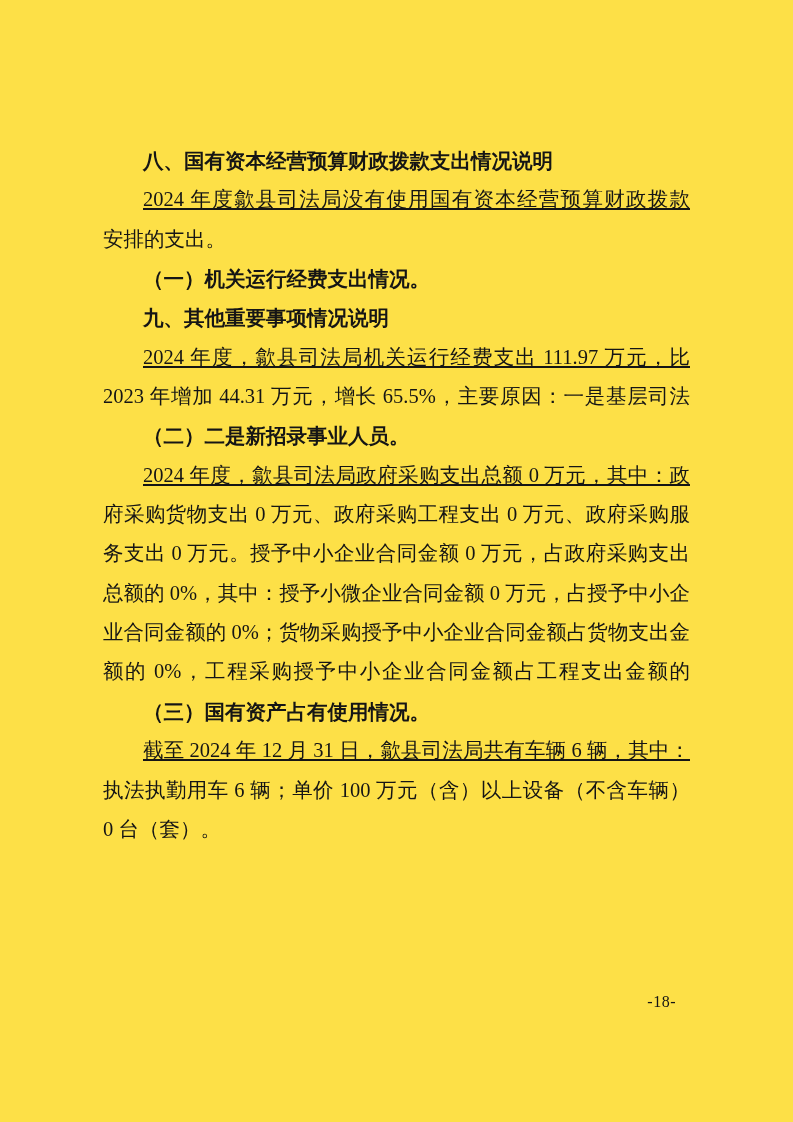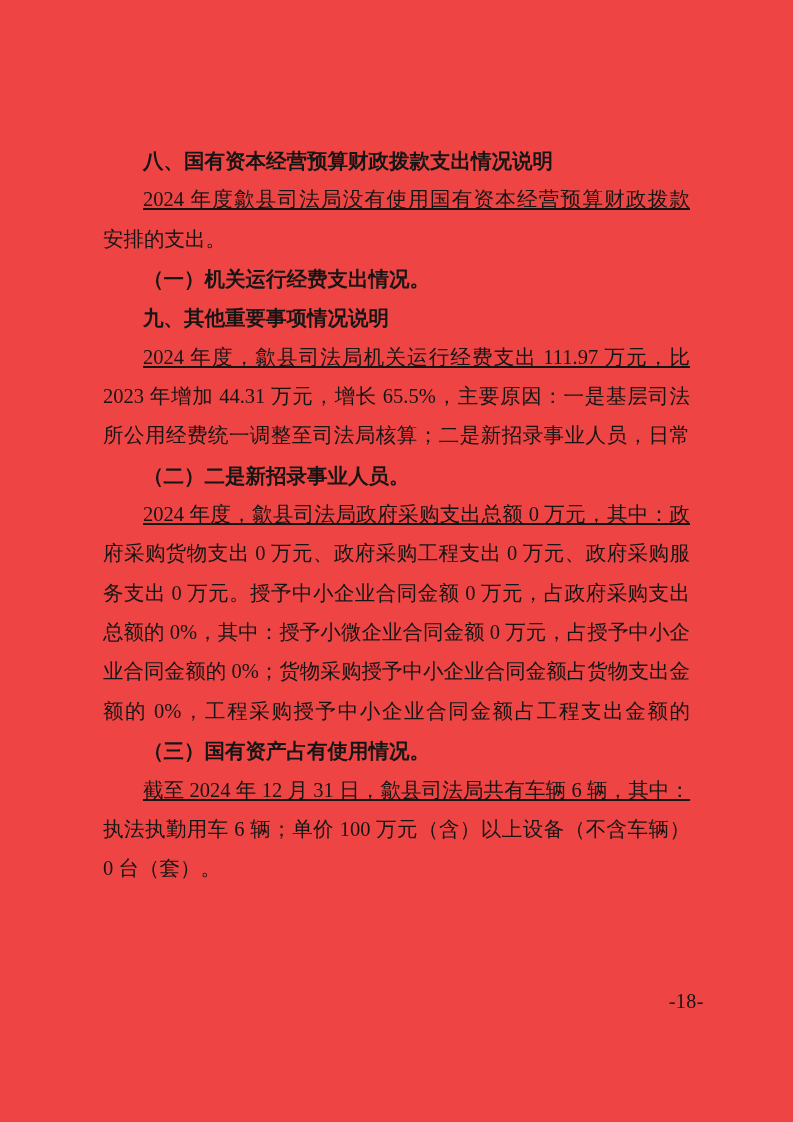--- a/index.html
+++ b/index.html
@@ -4,21 +4,21 @@
 <style>
   html, body {
     margin: 0;
     padding: 0;
     background: #ffffff;
   }
   .page {
     position: relative;
     width: 793px;
     height: 1122px;
-    background: #ef4444;
+    background: #fde047;
     overflow: hidden;
     font-family: "Liberation Serif", "DejaVu Serif", serif;
     color: #151515;
   }
   .content {
     position: absolute;
     left: 103px;
     top: 141px;
     width: 587px;
   }
@@ -46,23 +46,23 @@
     font-size: 20.5px;
     line-height: 39.35px;
     height: 39.35px;
     overflow: hidden;
     padding-left: 40px;
     text-align: left;
     text-align-last: left;
   }
   .page-number {
     position: absolute;
-    right: 89px;
+    right: 117px;
     top: 991px;
-    font-size: 20px;
+    font-size: 16px;
     line-height: 21px;
     text-align: center;
     letter-spacing: 0.5px;
   }
 </style>
 </head>
 <body>
 
 <div class="page">
   <div class="content">
@@ -74,21 +74,20 @@
       <div class="line end">安排的支出。</div>
     </div>
 
     <div class="heading">（一）机关运行经费支出情况。</div>
 
     <div class="heading">九、其他重要事项情况说明</div>
 
     <div>
       <div class="line indent">2024 年度，歙县司法局机关运行经费支出 111.97 万元，比</div>
       <div class="line">2023 年增加 44.31 万元，增长 65.5%，主要原因：一是基层司法</div>
-      <div class="line">所公用经费统一调整至司法局核算；二是新招录事业人员，日常</div>
     </div>
 
     <div class="heading">（二）二是新招录事业人员。</div>
 
     <div>
       <div class="line indent">2024 年度，歙县司法局政府采购支出总额 0 万元，其中：政</div>
       <div class="line">府采购货物支出 0 万元、政府采购工程支出 0 万元、政府采购服</div>
       <div class="line">务支出 0 万元。授予中小企业合同金额 0 万元，占政府采购支出</div>
       <div class="line">总额的 0%，其中：授予小微企业合同金额 0 万元，占授予中小企</div>
       <div class="line">业合同金额的 0%；货物采购授予中小企业合同金额占货物支出金</div>

